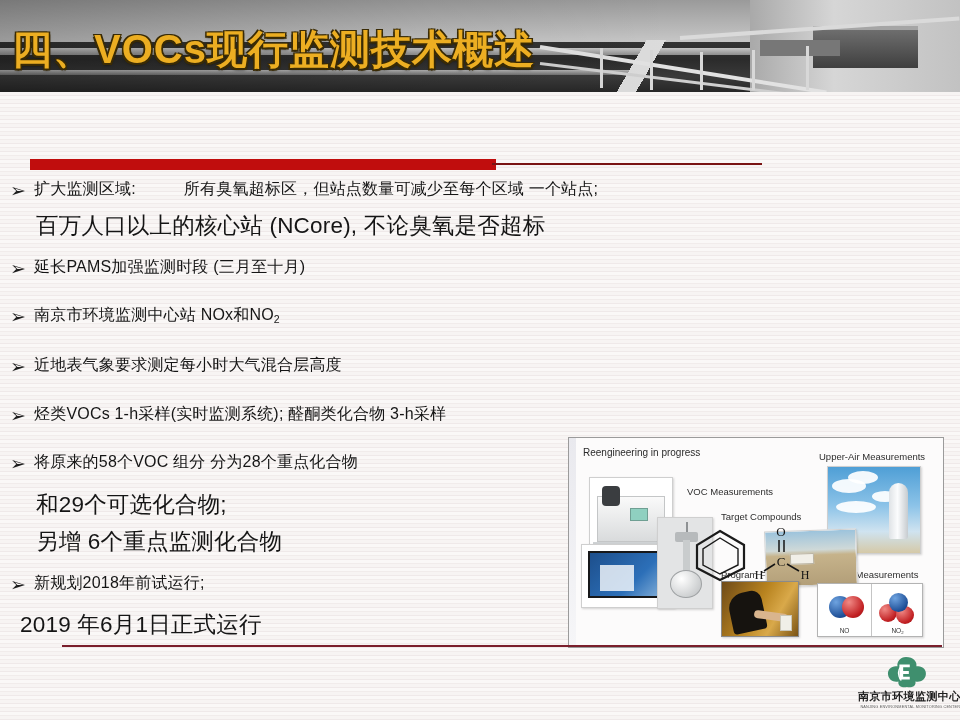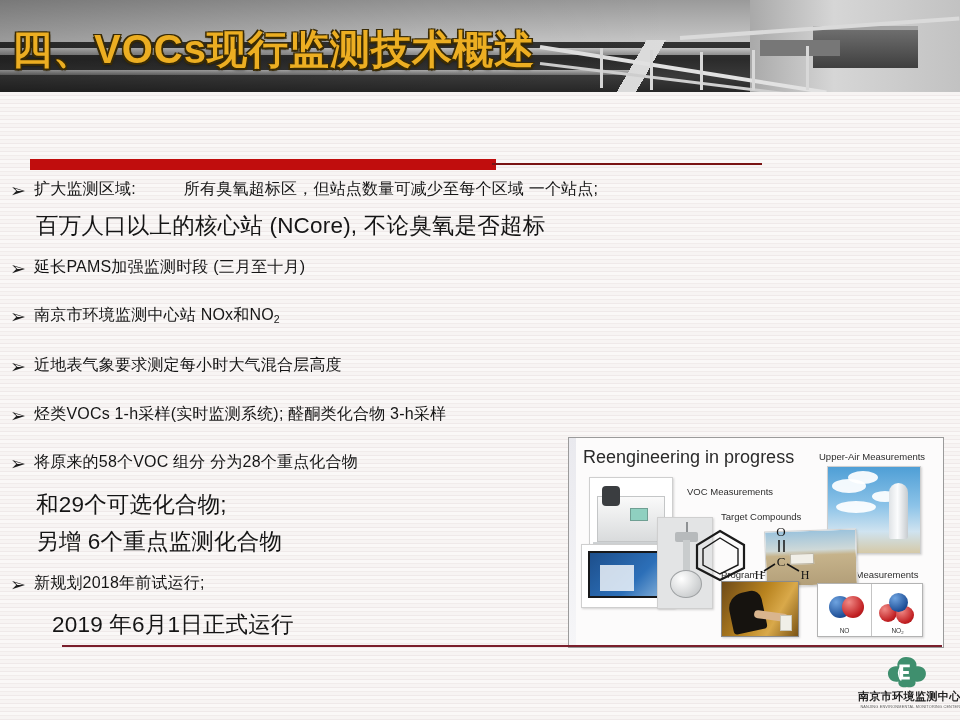--- a/index.html
+++ b/index.html
@@ -154,21 +154,21 @@
     background: #fdfdfd; border: 1px solid #9b9b9b;
     overflow: hidden;
   }
   #embedded .inner { position: absolute; inset: 0; background: #fcfbfb; }
   #embedded .leftband {
     position: absolute; left: 0; top: 0; width: 7px; height: 100%;
     background: linear-gradient(to bottom, #e9e9ee, #f6f6f8);
   }
   .emb-title {
     position: absolute; left: 14px; top: 9px;
-    font-size: 18px; color: #2a2a2a; white-space: nowrap;
+    font-size: 10px; color: #2a2a2a; white-space: nowrap;
   }
   .emb-lbl { position: absolute; font-size: 9.5px; color: #2d2d2d; white-space: nowrap; }
   .ph {
     position: absolute; background: #ffffff;
     border: 1px solid #cfcfcf; box-shadow: 1px 1px 2px rgba(0,0,0,.16);
   }
   
   .gc { left: 20px; top: 39px; width: 84px; height: 82px; overflow: hidden; }
   .gc .body1 { position: absolute; left: 7px; top: 18px; width: 68px; height: 46px;
                background: linear-gradient(to bottom, #fafafa, #d9dbdc); border: 1px solid #c4c6c7; }
@@ -314,21 +314,21 @@
       <span class="bullet-mark">➢</span>
       <span class="bullet-text">将原来的58个VOC 组分 分为28个重点化合物</span>
     </div>
     <div class="cont-line b6l2" style="padding-left:36px">和29个可选化合物;</div>
     <div class="cont-line b6l3" style="padding-left:36px">另增 6个重点监测化合物</div>
 
     <div class="bullet-row b7">
       <span class="bullet-mark">➢</span>
       <span class="bullet-text">新规划2018年前试运行;</span>
     </div>
-    <div class="cont-line b7l2" style="padding-left:52px">2019 年6月1日正式运行</div>
+    <div class="cont-line b7l2" style="padding-left:20px">2019 年6月1日正式运行</div>
 
   </div>
 
   <div id="embedded">
     <div class="inner"></div>
     <div class="leftband"></div>
 
     <div class="emb-title">Reengineering in progress</div>
 
     <div class="emb-lbl" style="left:118px; top:48px;">VOC Measurements</div>

